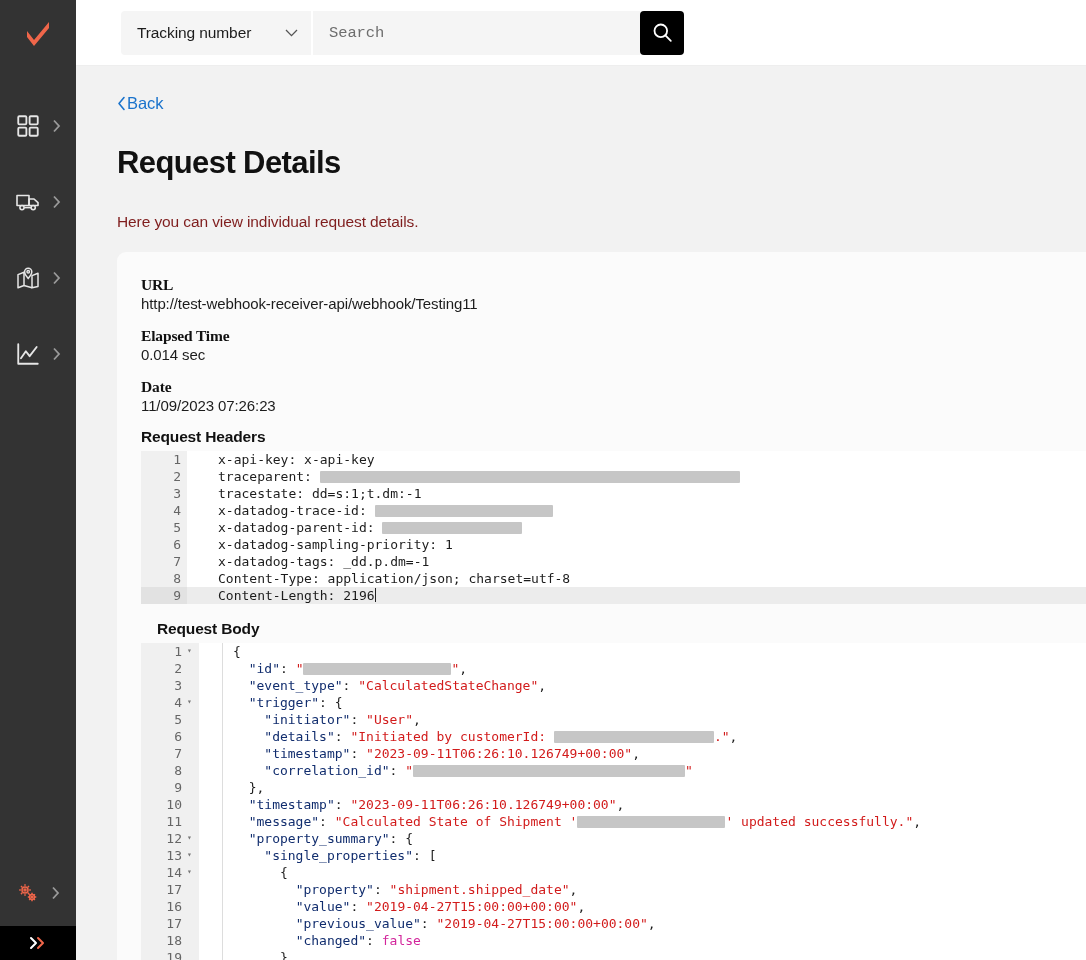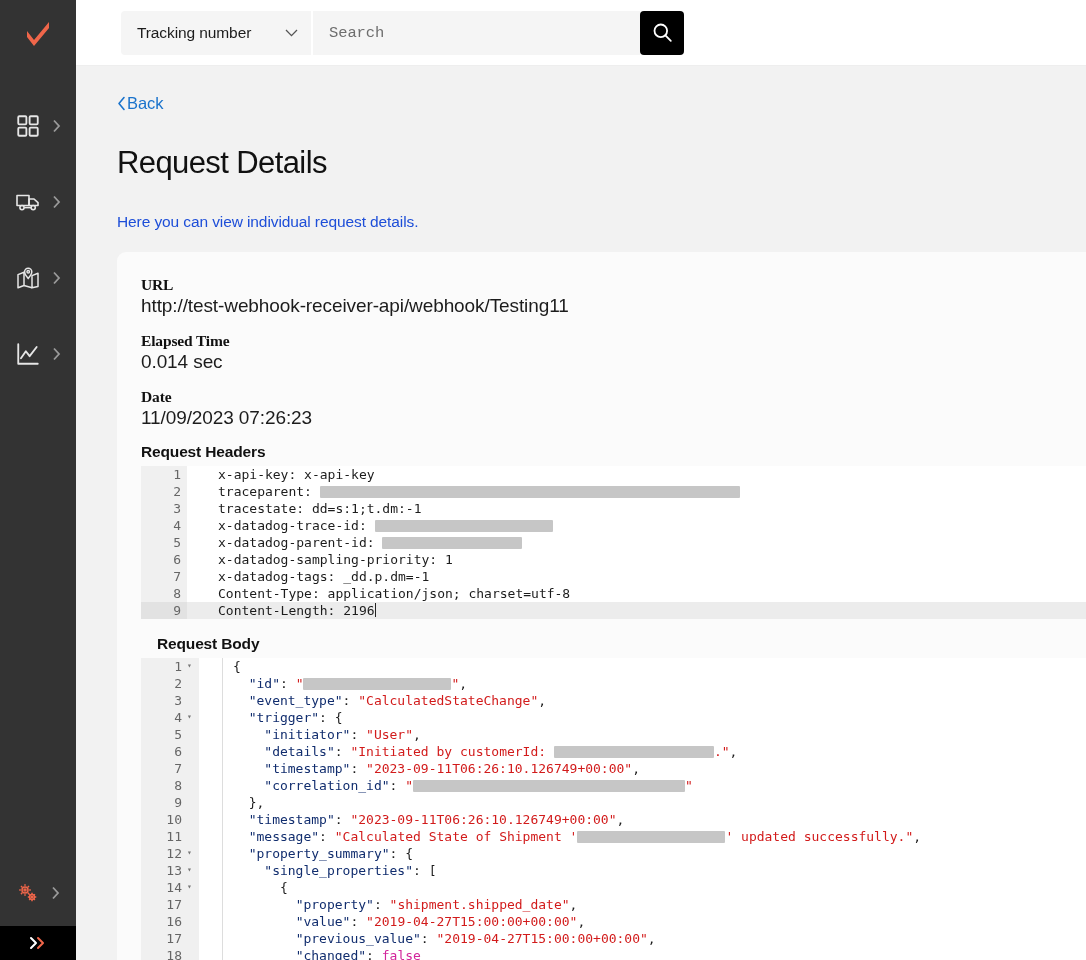--- a/index.html
+++ b/index.html
@@ -165,29 +165,29 @@
   }
   .back-chev { width: 9px; height: 15px; display:block; }
   .back-label {
     color: #1a73cc;
     font-size: 16.5px;
     letter-spacing: -0.1px;
   }
 
   .page-title {
     font-size: 31px;
-    font-weight: normal;
+    font-weight: bold;
     color: #111111;
     letter-spacing: -0.6px;
     padding: 10px 6px 0 41px;
     line-height: 1.22;
   }
   .page-sub {
     font-size: 15.5px;
-    color: #1d4ed8;
+    color: #7f1d1d;
     letter-spacing: -0.1px;
     padding: 3px 0 0 41px;
     margin-top: 28px;
   }
 
   .card {
     margin: 21px 0 0 41px;
     background: #fbfbfb;
     border-radius: 9px 0 0 0;
     min-height: 760px;
@@ -196,21 +196,21 @@
 
   .field-label {
     font-size: 15.5px;
     font-weight: bold;
     color: #111111;
     letter-spacing: -0.15px;
     margin: 0;
     font-family: Liberation Serif, serif;
   }
   .field-value {
-    font-size: 19px;
+    font-size: 15px;
     color: #1c1c1c;
     letter-spacing: -0.1px;
     margin: 1px 0 0 0;
   }
   .field-block { margin-bottom: 15px; }
   .field-block.tight { margin-bottom: 14px; }
 
   .section-label {
     font-size: 15.5px;
     font-weight: bold;

